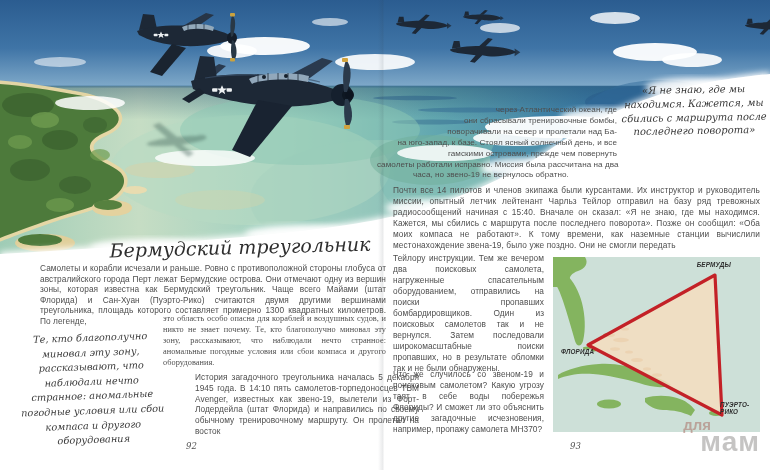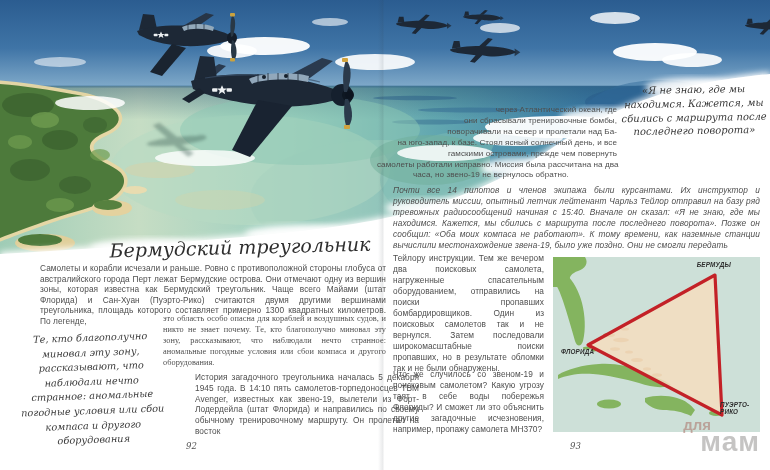--- a/index.html
+++ b/index.html
@@ -12,21 +12,21 @@
   .script{position:absolute;font-family:"DejaVu Serif",serif;font-style:italic;color:#333;}
   .title{left:70px;top:236px;width:340px;font-size:19px;text-align:center;transform:rotate(-1.5deg);color:#2e2e2e;}
   .p-intro{left:40px;top:263px;width:346px;line-height:10.5px;}
   .note{left:20px;top:331px;width:144px;font-size:9.8px;line-height:14.6px;text-align:center;transform:rotate(-2deg);color:#3c3c3c;}
   .p-intro2{left:163px;top:313px;width:223px;line-height:11px;font-family:Liberation Serif, serif;}
   .p-history{left:163px;top:372px;width:224px;line-height:10.8px;margin-left:32px;}
   .quote{left:620px;top:83px;width:148px;font-size:10px;line-height:13.8px;text-align:center;transform:rotate(-1deg);color:#383838;}
   .p-flight{right:153px;top:104px;width:240px;text-align:right;font-size:8.1px;line-height:11.05px;margin-left:10px;}
   .p-flight div{white-space:nowrap;}
   .p-flight-last{left:413px;top:170px;width:240px;text-align:left;font-size:8.1px;}
-  .p-crew{left:393px;top:185px;width:367px;line-height:10.9px;letter-spacing:.12px;font-style:italic;}
+  .p-crew{left:393px;top:185px;width:367px;line-height:10.9px;letter-spacing:.12px;}
   .p-search{left:393px;top:253px;width:151px;line-height:11px;}
   .p-question{left:393px;top:369px;width:151px;line-height:11px;}
   .pageno{position:absolute;font-family:"DejaVu Serif",serif;font-style:italic;font-size:8.5px;color:#505050;}
   .pageno-left{left:186px;top:441px;}
   .pageno-right{left:570px;top:441px;}
   .map{position:absolute;left:553px;top:257px;width:207px;height:175px;}
   .map svg{position:absolute;left:0;top:0;}
   .maplabel{position:absolute;font-weight:bold;font-style:italic;font-size:6.3px;letter-spacing:.2px;color:#2e2e2e;line-height:7px;}
   .lb-bermuda{left:118px;top:4px;width:60px;text-align:right;}
   .lb-florida{left:8px;top:91px;}

